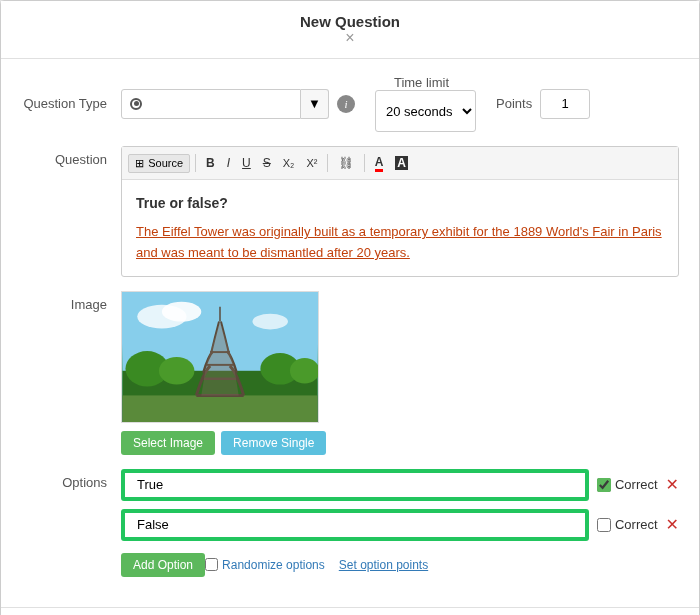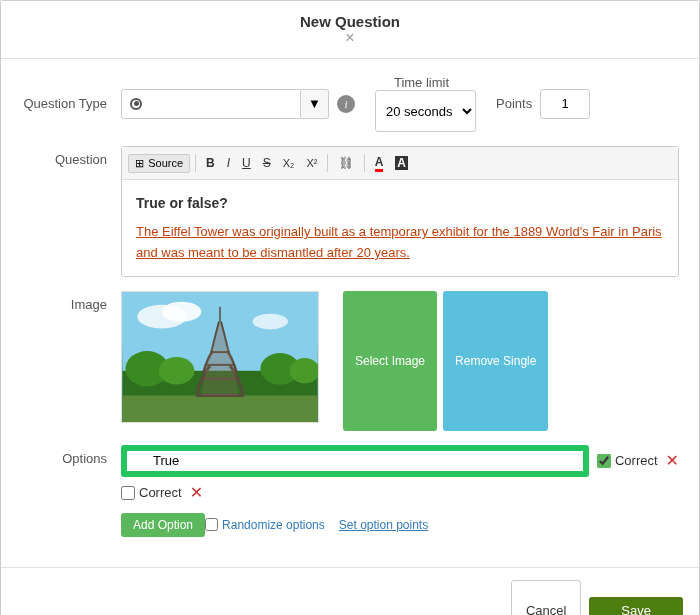--- a/index.html
+++ b/index.html
@@ -260,23 +260,23 @@
       flex-direction: column;
       gap: 8px;
     }
     .option-row {
       display: flex;
       align-items: center;
       gap: 8px;
     }
     .option-input {
       flex: 1;
-      border: 6px solid #22c55e;
-      border-radius: 3px;
-      padding: 5px 26px;
+      border: 4px solid #22c55e;
+      border-radius: 3px;
+      padding: 5px 12px;
       font-size: 13px;
       height: 32px;
       background: #fff;
     }
     .correct-label {
       display: flex;
       align-items: center;
       gap: 4px;
       font-size: 13px;
       color: #333;
@@ -347,21 +347,21 @@
       background: #4d7c0f;
       color: #fff;
       border: none;
       border-radius: 3px;
       padding: 6px 32px;
       font-size: 13px;
       cursor: pointer;
     }
     .image-section-content {
       display: flex;
-      gap: 24px;
+      flex-direction: column;
     }
     .form-row-top {
       align-items: flex-start;
     }
     .form-label-top {
       padding-top: 6px;
     }
     .qt-select-group {
       display: flex;
       align-items: center;
@@ -525,20 +525,21 @@
           <div class="option-row">
             <input type="text" class="option-input" value="True" style="">
             <label class="correct-label">
               <input type="checkbox" class="correct-checkbox" checked="" style="">
               <span>Correct</span>
             </label>
             <button class="option-delete">✕</button>
           </div>
 
           <div class="option-row">
+            <input type="text" class="option-input" value="False" style="">
             <label class="correct-label">
               <input type="checkbox" class="correct-checkbox" style="">
               <span>Correct</span>
             </label>
             <button class="option-delete">✕</button>
           </div>
 
           <div class="options-bottom-row">
             <button class="btn-green">Add Option</button>
             <div class="bottom-right-options">

